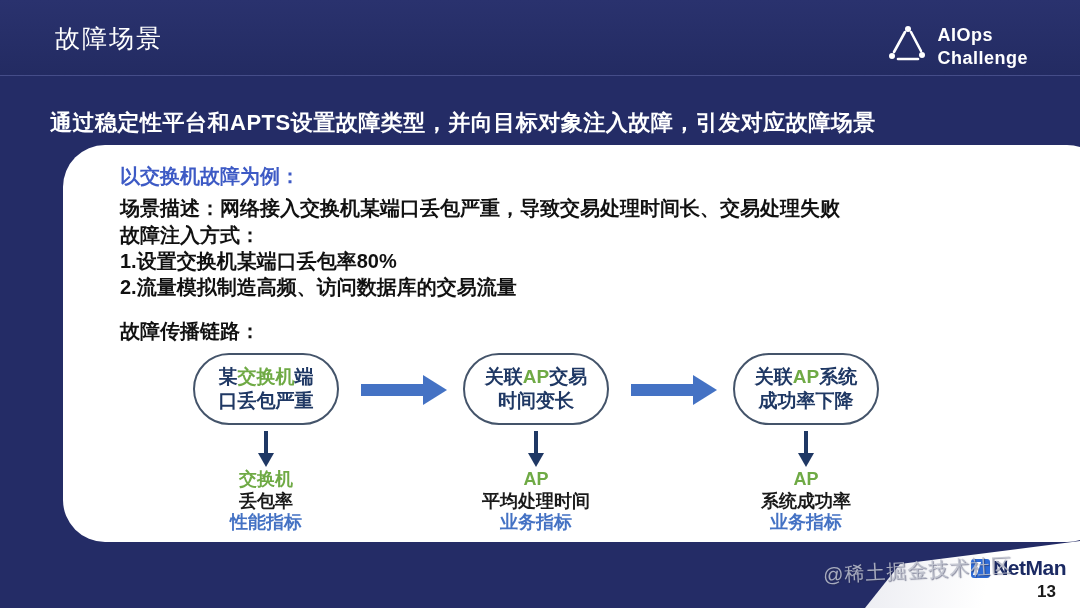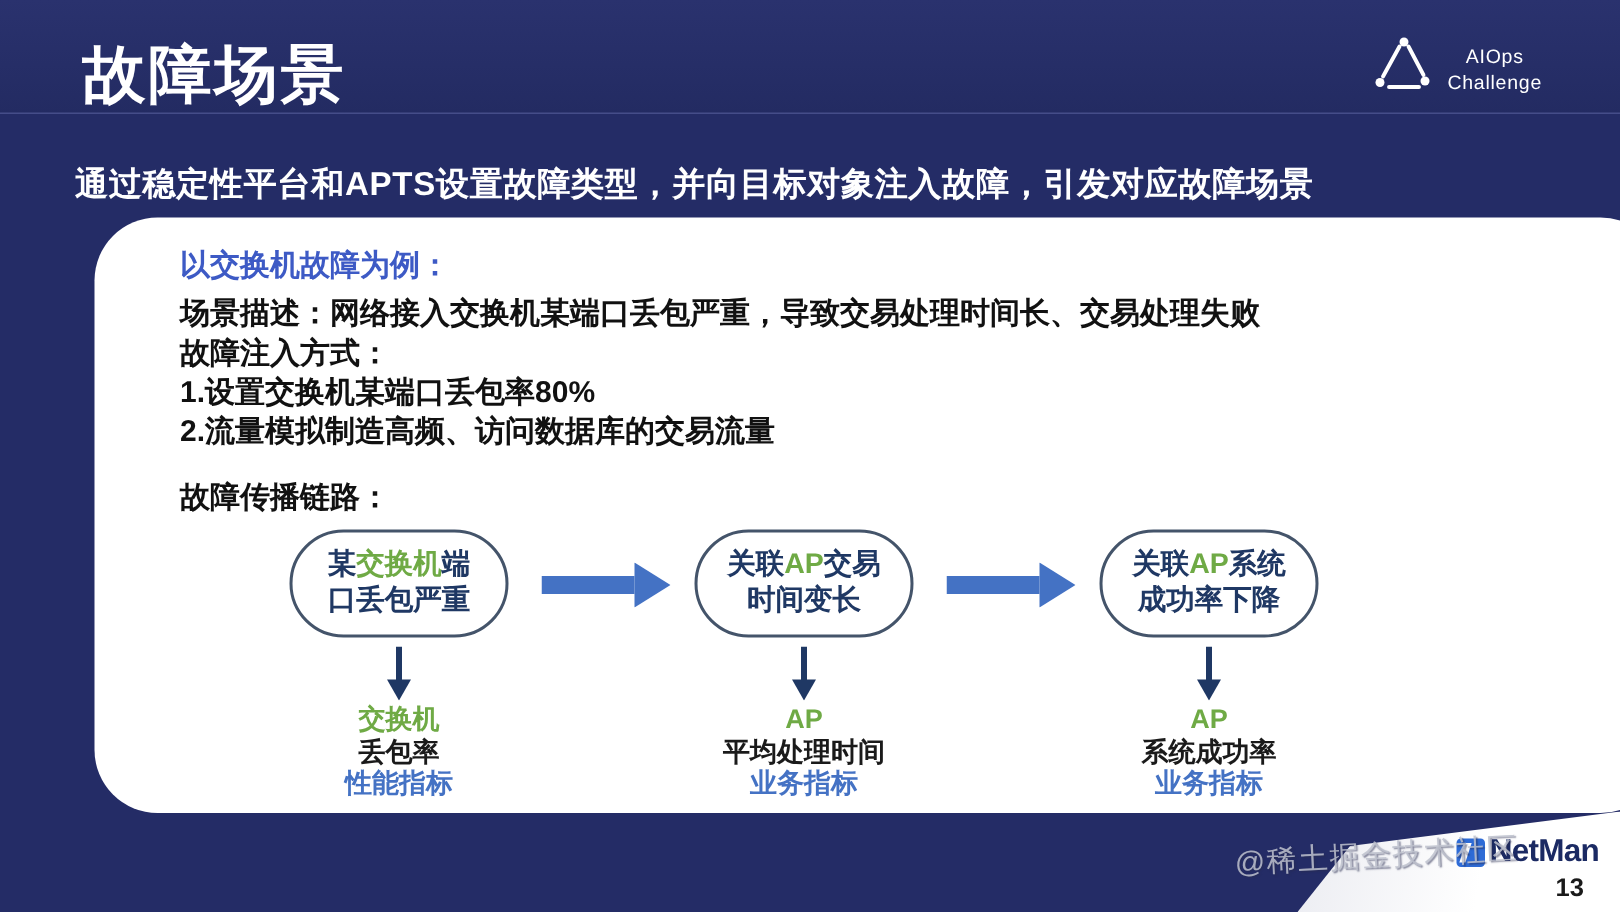--- a/index.html
+++ b/index.html
@@ -11,24 +11,24 @@
   }
 
   
   .header {
     position:absolute; left:0; top:0; width:1080px; height:76px;
     background:linear-gradient(180deg,#2a326e 0%, #232b62 100%);
     border-bottom:1px solid rgba(150,160,220,0.25);
   }
   .slide-title {
     position:absolute; left:55px; top:22px;
-    color:#ffffff; font-size:42px; font-weight:bold; letter-spacing:2px;
+    color:#ffffff; font-size:25px; font-weight:normal; letter-spacing:2px;
   }
   .logo { position:absolute; right:52px; top:24px; display:flex; align-items:center; gap:9px; }
-  .logo-text { color:#ffffff; font-size:13px; font-weight:normal; line-height:1.25; letter-spacing:0.5px;text-align:center; }
+  .logo-text { color:#ffffff; font-size:18px; font-weight:bold; line-height:1.25; letter-spacing:0.5px; }
 
   
   .subtitle {
     position:absolute; left:50px; top:108px; width:980px;
     color:#ffffff; font-size:22px; font-weight:bold; letter-spacing:0.5px;
   }
 
   
   .card {
     position:absolute; left:63px; top:145px; width:1046px; height:397px;

